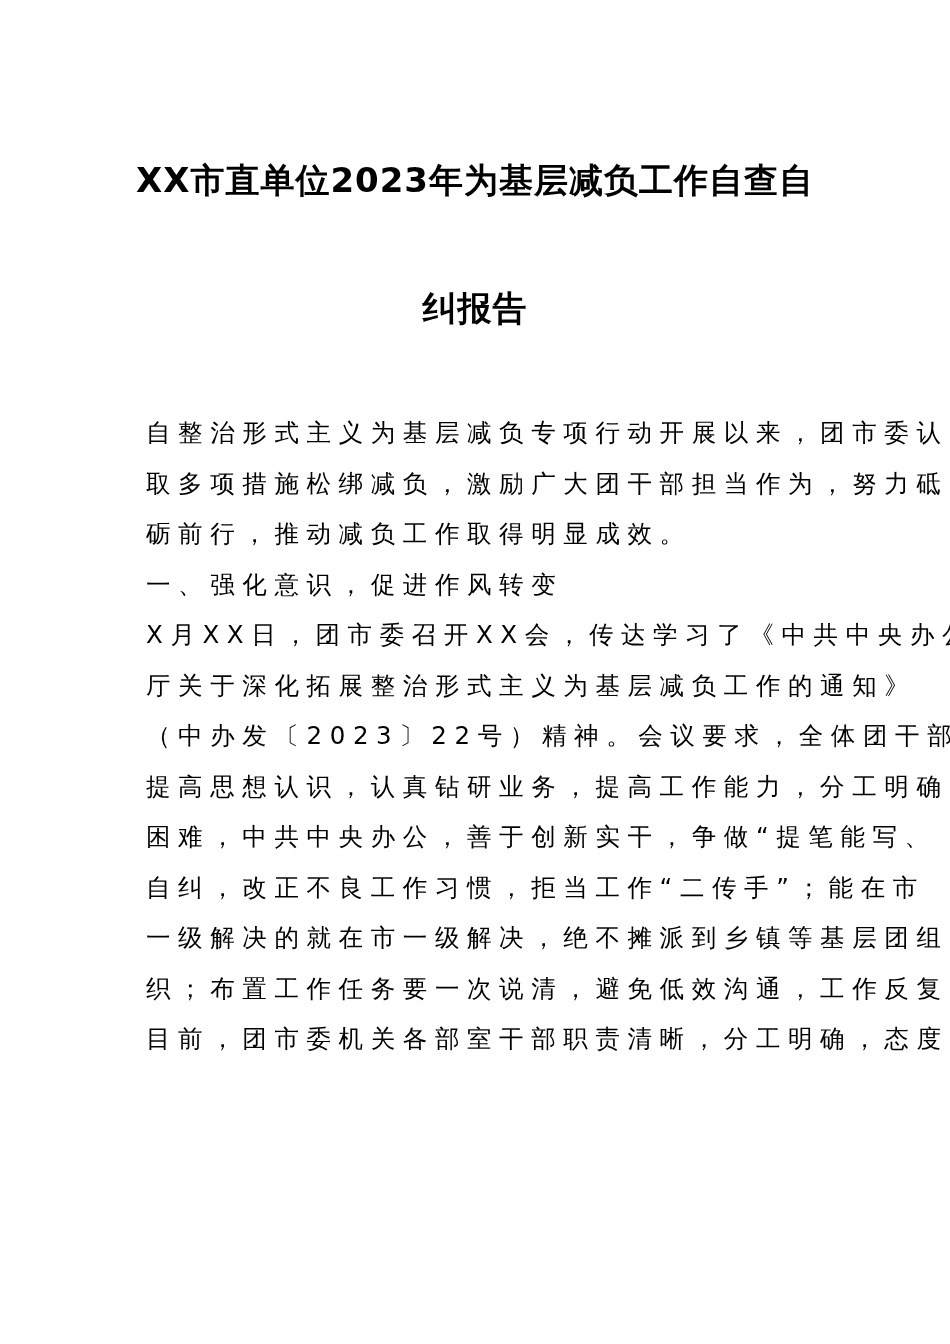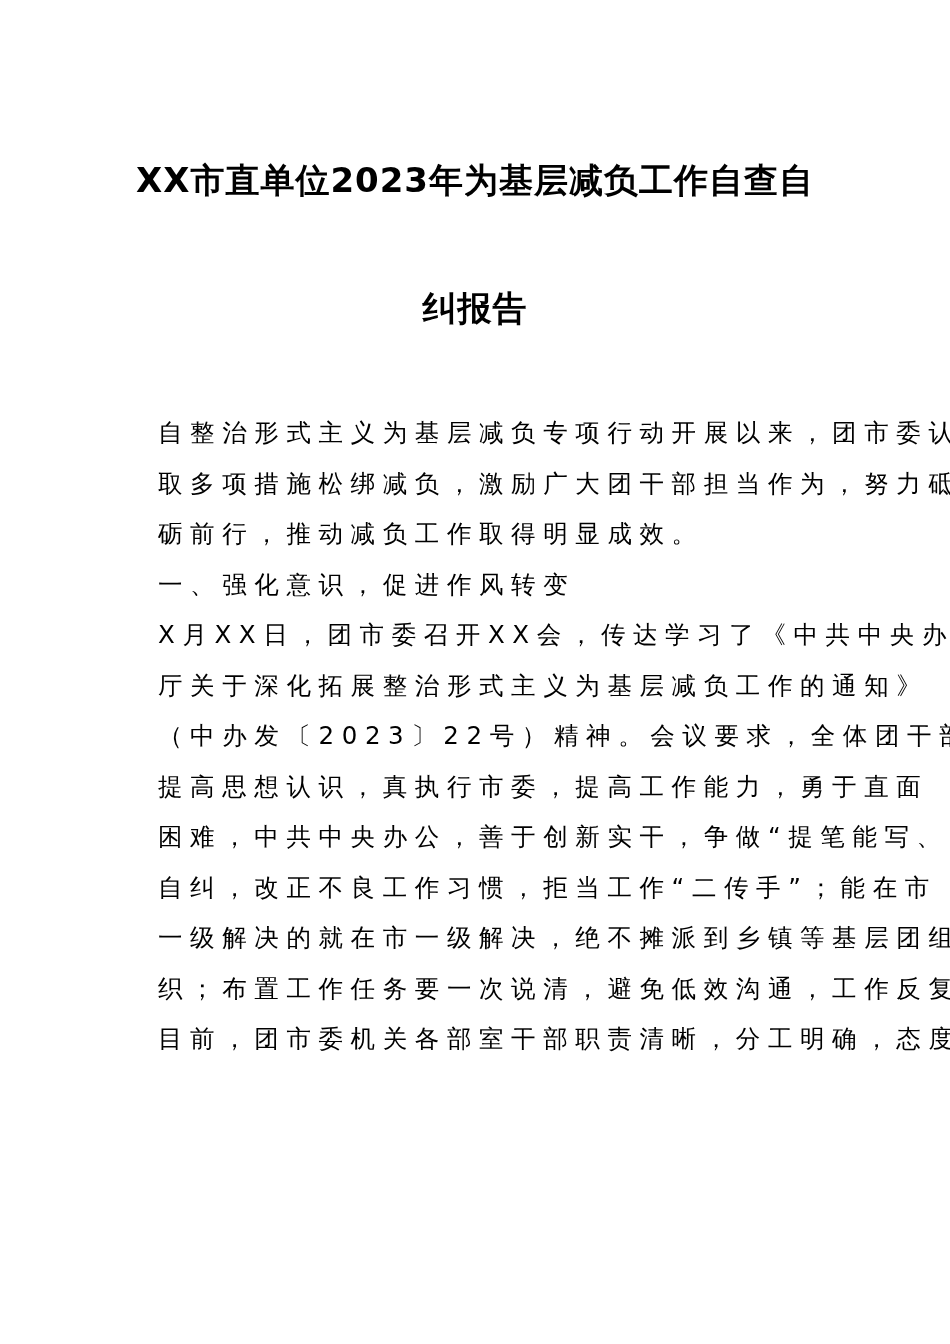--- a/index.html
+++ b/index.html
@@ -3,40 +3,40 @@
 <meta charset="utf-8">
 <style>
   html, body { margin: 0; padding: 0; background: #ffffff; }
   body { width: 950px; height: 1344px; position: relative; overflow: hidden;
          font-family: "DejaVu Sans", "Liberation Sans", sans-serif; color: #000; }
   .page { position: absolute; left: 0; top: 0; width: 788px; height: 1344px; background: #fff; }
   .title { position: absolute; left: 0; width: 950px; text-align: center;
            font-weight: bold; font-size: 34px; letter-spacing: 1px; line-height: 40px; white-space: nowrap; }
   .title-1 { top: 160px; }
   .title-2 { top: 288px; }
-  .body { position: absolute; left: 146px; top: 413px; width: 664px; margin-left: 12px; }
+  .body { position: absolute; left: 146px; top: 413px; width: 664px; }
   .line { height: 50.5px; line-height: 40px; font-size: 24.5px; white-space: nowrap;
           letter-spacing: 7.6px; overflow: visible; }
   .line.last { letter-spacing: 7.6px; }
 </style>
 </head>
 <body>
 
 <div class="page">
   <div class="title title-1">XX市直单位2023年为基层减负工作自查自</div>
   <div class="title title-2">纠报告</div>
 
   <div class="body">
     <div class="line">自整治形式主义为基层减负专项行动开展以来，团市委认</div>
     <div class="line">取多项措施松绑减负，激励广大团干部担当作为，努力砥</div>
     <div class="line">砺前行，推动减负工作取得明显成效。</div>
     <div class="line">一、强化意识，促进作风转变</div>
     <div class="line">X月XX日，团市委召开XX会，传达学习了《中共中央办公</div>
     <div class="line">厅关于深化拓展整治形式主义为基层减负工作的通知》</div>
     <div class="line">（中办发〔2023〕22号）精神。会议要求，全体团干部要</div>
-    <div class="line">提高思想认识，真执行市委，提高工作能力，勇于直面</div>
+    <div class="line">提高思想认识，认真钻研业务，提高工作能力，分工明确</div>
     <div class="line">困难，中共中央办公，善于创新实干，争做“提笔能写、</div>
     <div class="line">自纠，改正不良工作习惯，拒当工作“二传手”；能在市</div>
     <div class="line">一级解决的就在市一级解决，绝不摊派到乡镇等基层团组</div>
     <div class="line">织；布置工作任务要一次说清，避免低效沟通，工作反复</div>
     <div class="line">目前，团市委机关各部室干部职责清晰，分工明确，态度</div>
   </div>
 </div>
 
 </body></html>

